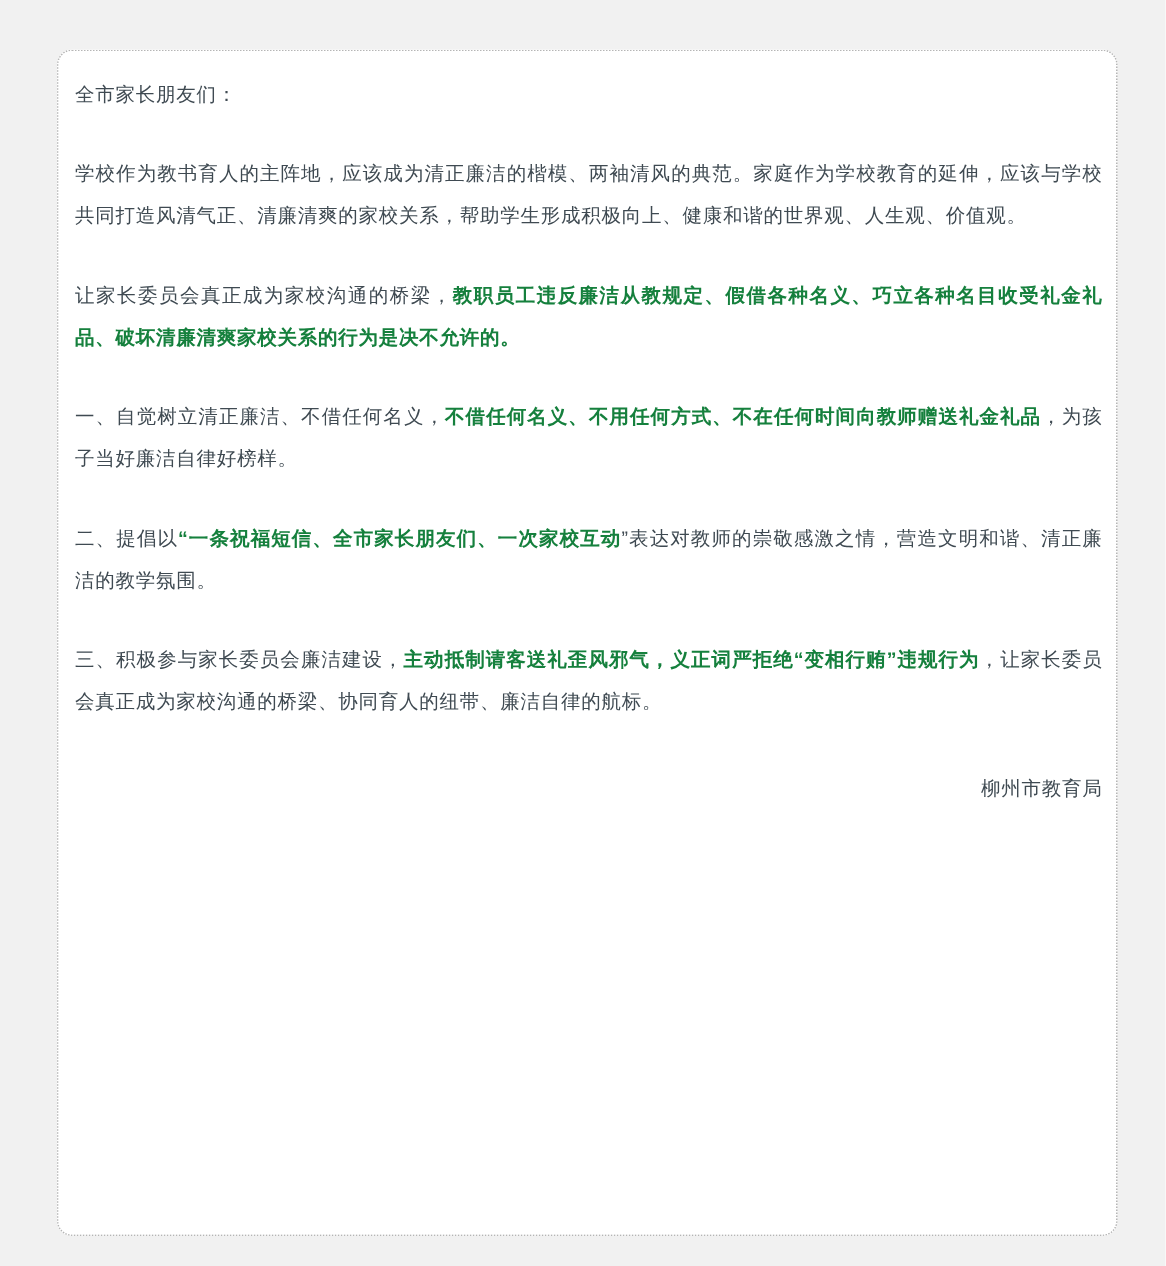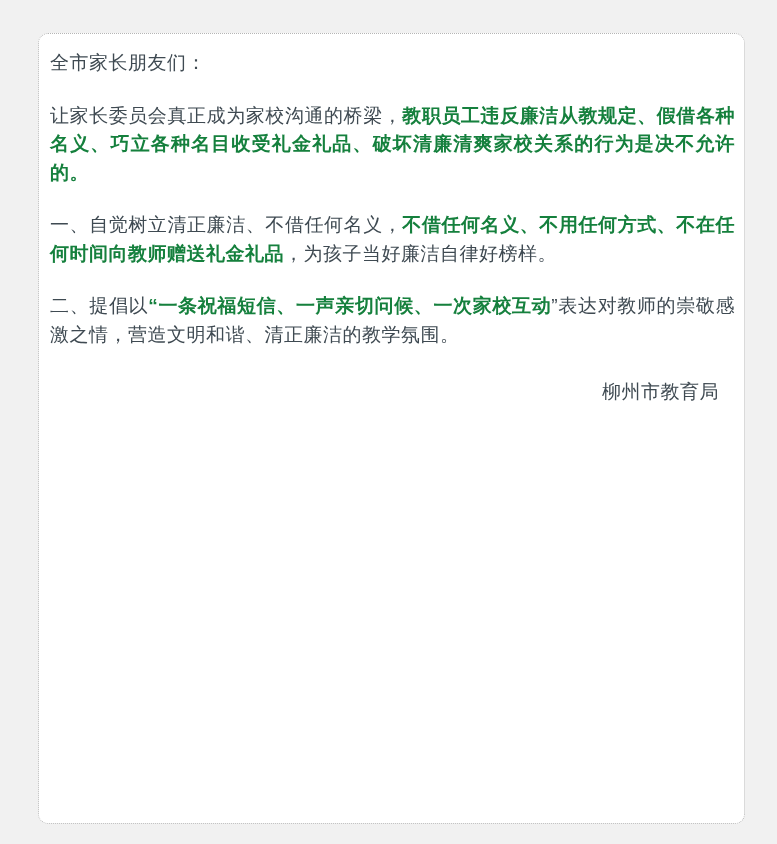--- a/index.html
+++ b/index.html
@@ -22,51 +22,53 @@
     height: 791px;
     box-sizing: border-box;
     background: #ffffff;
     border: 1px dotted #b5b5b5;
     border-radius: 10px;
     padding: 15px 9px 8px 11px;
     overflow: hidden;
   }
   .card p {
     margin: 0 0 24px 0;
-    font-size: 19px;
+    font-size: 13px;
     line-height: 28.5px;
     color: #3f4a52;
     letter-spacing: 0.5px;
     text-align: justify;
   }
   .salutation {
     margin-bottom: 22px;
   }
   .hl {
     color: #15803d;
     font-weight: bold;
   }
   .signature {
     margin-top: 28px;
     text-align: right;
   }
   .signature p {
-    margin: 16px;
+    margin: 0;
     line-height: 29px;
     text-align: right;
   }
 </style>
 </head>
 <body>
 
 <div class="card">
   <p class="salutation">全市家长朋友们：</p>
 
   <div id="paragraphs">
+      <p><span>学校作为教书育人的主阵地，应该成为清正廉洁的楷模、两袖清风的典范。家庭作为学校教育的延伸，应该与学校共同打造风清气正、清廉清爽的家校关系，帮助学生形成积极向上、健康和谐的世界观、人生观、价值观。</span></p>
       <p><span>让家长委员会真正成为家校沟通的桥梁，</span><span class="hl">教职员工违反廉洁从教规定、假借各种名义、巧立各种名目收受礼金礼品、破坏清廉清爽家校关系的行为是决不允许的。</span></p>
       <p><span>一、自觉树立清正廉洁、不借任何名义，</span><span class="hl">不借任何名义、不用任何方式、不在任何时间向教师赠送礼金礼品</span><span>，为孩子当好廉洁自律好榜样。</span></p>
-      <p><span>二、提倡以</span><span class="hl">“一条祝福短信、一声亲切问候、一次家校互动</span><span>”表达对教师的崇敬感激之情，营造文明和谐、清正廉洁的教学氛围。</span></p>
+      <p><span>二、提倡以</span><span class="hl">“一条祝福短信、全市家长朋友们、一次家校互动</span><span>”表达对教师的崇敬感激之情，营造文明和谐、清正廉洁的教学氛围。</span></p>
+      <p><span>三、积极参与家长委员会廉洁建设，</span><span class="hl">主动抵制请客送礼歪风邪气，义正词严拒绝“变相行贿”违规行为</span><span>，让家长委员会真正成为家校沟通的桥梁、协同育人的纽带、廉洁自律的航标。</span></p>
     </div>
 
   <div class="signature">
     <p>柳州市教育局</p>
   </div>
 </div>
 
 </body></html>

